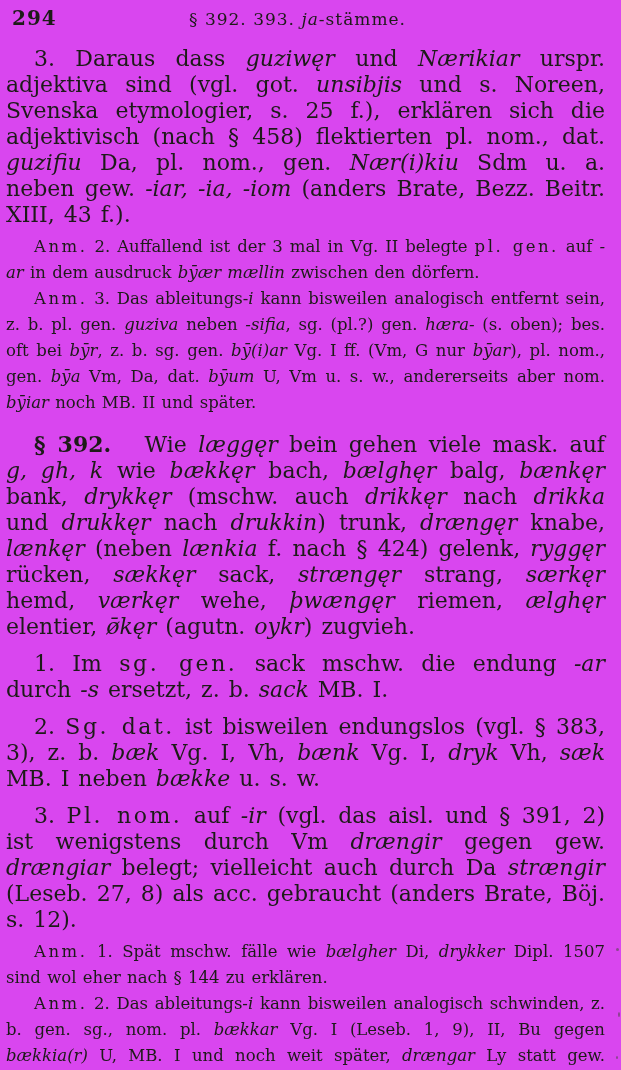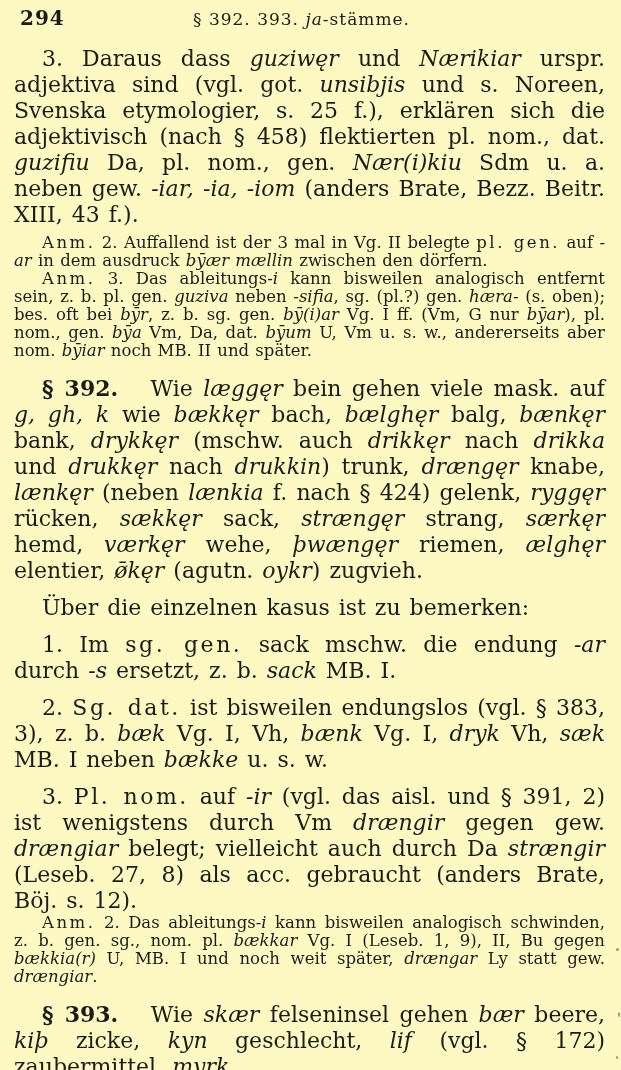--- a/index.html
+++ b/index.html
@@ -1,23 +1,23 @@
 <!DOCTYPE html>
 <html lang="de"><head>
 <meta charset="utf-8">
 <style>
   html,body{margin:0;padding:0;background:#efeee9;}
   .page{
     position:relative;
     width:621px;height:1070px;
     box-sizing:border-box;
-    background:#fef9c3;
+    background:#d946ef;
     color:#1d1b18;
     font-family:"DejaVu Serif","Liberation Serif",serif;
-    padding:6px 16px 0 14px;
+    padding:6px 16px 0 6px;
     overflow:hidden;
   }
   .pageheader{
     position:relative;
     height:26px;
     margin-bottom:14px;
   }
   .pagenum{
     position:absolute;left:6px;top:0;
     font-size:20px;font-weight:bold;letter-spacing:1px;
@@ -29,21 +29,21 @@
     letter-spacing:1px;
   }
   p{margin:0;text-align:justify;}
   .body{
     font-size:22px;
     line-height:26px;
     word-spacing:2px;
   }
   .anm{
     font-size:16.5px;
-    line-height:18px;
+    line-height:26px;
     word-spacing:1px;
   }
   .indent{text-indent:28px;}
   .mt-sect{margin-top:15px;}
   .mt-item{margin-top:11px;}
   .mt-anm{margin-top:6px;}
   .run-i{font-style:italic;}
   .run-b{font-weight:bold;margin-right:22px;}
   .run-g{letter-spacing:2.5px;}
   
@@ -63,28 +63,28 @@
   </div>
 
   <p class="body indent"><span>3. Daraus dass </span><span class="run-i">guziwęr</span><span> und </span><span class="run-i">Nærikiar</span><span> urspr. adjektiva sind (vgl. got. </span><span class="run-i">unsibjis</span><span> und s. Noreen, Svenska etymologier, s. 25 f.), erklären sich die adjektivisch (nach § 458) flektierten pl. nom., dat. </span><span class="run-i">guzifiu</span><span> Da, pl. nom., gen. </span><span class="run-i">Nær(i)kiu</span><span> Sdm u. a. neben gew. </span><span class="run-i">-iar, -ia, -iom</span><span> (anders Brate, Bezz. Beitr. XIII, 43 f.).</span></p>
 
   <p class="anm indent mt-anm"><span class="run-g">Anm.</span><span> 2. Auffallend ist der 3 mal in Vg. II belegte </span><span class="run-g">pl. gen.</span><span> auf </span><span class="run-i">-ar</span><span> in dem ausdruck </span><span class="run-i">bȳær mællin</span><span> zwischen den dörfern.</span></p>
 
   <p class="anm indent"><span class="run-g">Anm.</span><span> 3. Das ableitungs-</span><span class="run-i">i</span><span> kann bisweilen analogisch entfernt sein, z. b. pl. gen. </span><span class="run-i">guziva</span><span> neben </span><span class="run-i">-sifia</span><span>, sg. (pl.?) gen. </span><span class="run-i">hæra-</span><span> (s. oben); bes. oft bei </span><span class="run-i">bȳr</span><span>, z. b. sg. gen. </span><span class="run-i">bȳ(i)ar</span><span> Vg. I ff. (Vm, G nur </span><span class="run-i">bȳar</span><span>), pl. nom., gen. </span><span class="run-i">bȳa</span><span> Vm, Da, dat. </span><span class="run-i">bȳum</span><span> U, Vm u. s. w., andererseits aber nom. </span><span class="run-i">bȳiar</span><span> noch MB. II und später.</span></p>
 
   <p class="body indent mt-sect"><span class="run-b">§ 392.</span><span> Wie </span><span class="run-i">læggęr</span><span> bein gehen viele mask. auf </span><span class="run-i">g, gh, k</span><span> wie </span><span class="run-i">bækkęr</span><span> bach, </span><span class="run-i">bælghęr</span><span> balg, </span><span class="run-i">bænkęr</span><span> bank, </span><span class="run-i">drykkęr</span><span> (mschw. auch </span><span class="run-i">drikkęr</span><span> nach </span><span class="run-i">drikka</span><span> und </span><span class="run-i">drukkęr</span><span> nach </span><span class="run-i">drukkin</span><span>) trunk, </span><span class="run-i">drængęr</span><span> knabe, </span><span class="run-i">lænkęr</span><span> (neben </span><span class="run-i">lænkia</span><span> f. nach § 424) gelenk, </span><span class="run-i">ryggęr</span><span> rücken, </span><span class="run-i">sækkęr</span><span> sack, </span><span class="run-i">strængęr</span><span> strang, </span><span class="run-i">særkęr</span><span> hemd, </span><span class="run-i">værkęr</span><span> wehe, </span><span class="run-i">þwængęr</span><span> riemen, </span><span class="run-i">ælghęr</span><span> elentier, </span><span class="run-i">ø̄kęr</span><span> (agutn. </span><span class="run-i">oykr</span><span>) zugvieh.</span></p>
 
-  <p class="body indent mt-item"><span>Über die einzelnen kasus ist zu bemerken:</span></p>
 
   <p class="body indent mt-item"><span>1. Im </span><span class="run-g">sg. gen.</span><span> sack mschw. die endung </span><span class="run-i">-ar</span><span> durch </span><span class="run-i">-s</span><span> ersetzt, z. b. </span><span class="run-i">sack</span><span> MB. I.</span></p>
 
   <p class="body indent mt-item"><span>2. </span><span class="run-g">Sg. dat.</span><span> ist bisweilen endungslos (vgl. § 383, 3), z. b. </span><span class="run-i">bæk</span><span> Vg. I, Vh, </span><span class="run-i">bænk</span><span> Vg. I, </span><span class="run-i">dryk</span><span> Vh, </span><span class="run-i">sæk</span><span> MB. I neben </span><span class="run-i">bække</span><span> u. s. w.</span></p>
 
   <p class="body indent mt-item"><span>3. </span><span class="run-g">Pl. nom.</span><span> auf </span><span class="run-i">-ir</span><span> (vgl. das aisl. und § 391, 2) ist wenigstens durch Vm </span><span class="run-i">drængir</span><span> gegen gew. </span><span class="run-i">drængiar</span><span> belegt; vielleicht auch durch Da </span><span class="run-i">strængir</span><span> (Leseb. 27, 8) als acc. gebraucht (anders Brate, Böj. s. 12).</span></p>
 
+  <p class="anm indent mt-anm"><span class="run-g">Anm.</span><span> 1. Spät mschw. fälle wie </span><span class="run-i">bælgher</span><span> Di, </span><span class="run-i">drykker</span><span> Dipl. 1507 sind wol eher nach § 144 zu erklären.</span></p>
 
   <p class="anm indent"><span class="run-g">Anm.</span><span> 2. Das ableitungs-</span><span class="run-i">i</span><span> kann bisweilen analogisch schwinden, z. b. gen. sg., nom. pl. </span><span class="run-i">bækkar</span><span> Vg. I (Leseb. 1, 9), II, Bu gegen </span><span class="run-i">bækkia(r)</span><span> U, MB. I und noch weit später, </span><span class="run-i">drængar</span><span> Ly statt gew. </span><span class="run-i">drængiar</span><span>.</span></p>
 
   <p class="body indent mt-sect"><span class="run-b">§ 393.</span><span> Wie </span><span class="run-i">skær</span><span> felseninsel gehen </span><span class="run-i">bær</span><span> beere, </span><span class="run-i">kiþ</span><span> zicke, </span><span class="run-i">kyn</span><span> geschlecht, </span><span class="run-i">lif</span><span> (vgl. § 172) zaubermittel, </span><span class="run-i">myrk</span></p>
 
   <span class="speck s1"></span>
   <span class="speck s2"></span>
   <span class="speck s3"></span>
 </div>
 

